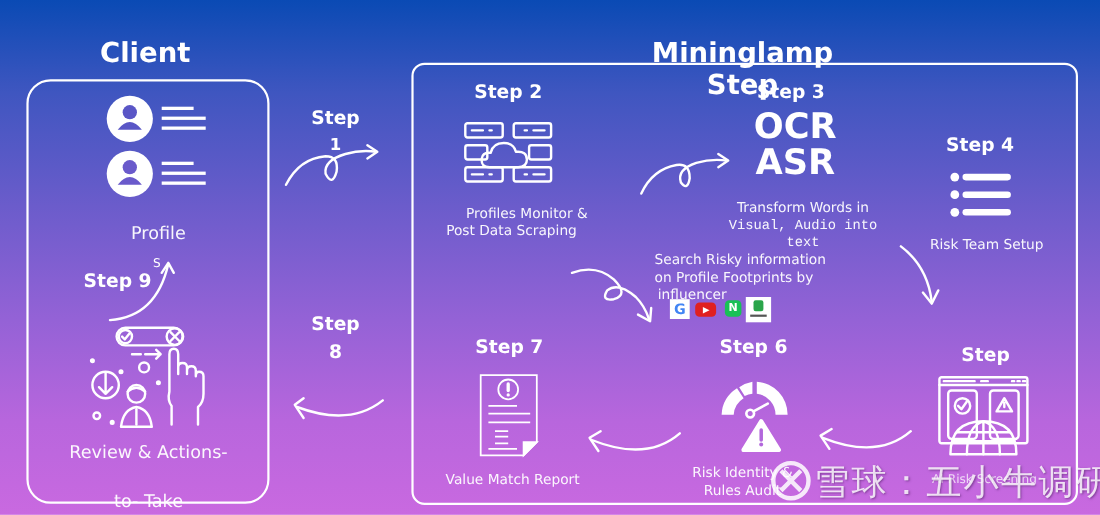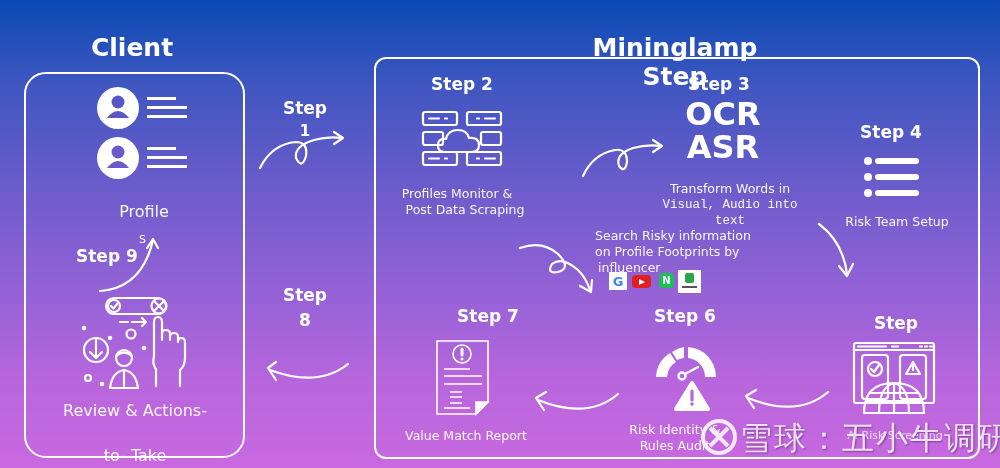--- a/index.html
+++ b/index.html
@@ -95,21 +95,21 @@
 <svg class="abs icon-white" style="left:421px; top:110px;" width="82" height="58" viewBox="0 0 82 58">
   <rect x="2" y="2" width="34" height="13" rx="2"></rect>
   <rect x="46" y="2" width="34" height="13" rx="2"></rect>
   <rect x="2" y="22" width="20" height="13" rx="2"></rect>
   <rect x="60" y="22" width="20" height="13" rx="2"></rect>
   <rect x="2" y="42" width="34" height="13" rx="2"></rect>
   <rect x="46" y="42" width="34" height="13" rx="2"></rect>
   <path d="M8 8.5 L18 8.5 M24 8.5 L26 8.5 M56 8.5 L58 8.5 M64 8.5 L74 8.5 M8 48.5 L18 48.5 M24 48.5 L26 48.5 M56 48.5 L58 48.5 M64 48.5 L74 48.5"></path>
   <path d="M24 42 Q16 42 17 34 Q18 28 25 29 Q27 20 37 20 Q46 20 48 28 Q58 27 58 35 Q58 42 50 42 Z" fill="#6a5ccb"></path>
 </svg>
-<div class="abs cap" style="left:382px; top:186px; width:150px;">Profiles Monitor &amp;</div>
+<div class="abs cap" style="left:404px; top:186px; width:150px;">Profiles Monitor &amp;</div>
 <div class="abs cap" style="left:390px; top:202px; width:150px;">Post Data Scraping</div>
 
 <svg class="abs icon-white" style="left:581px; top:138px;" width="84" height="40" viewBox="0 0 84 40">
   <path d="M2 38 Q12 16 34 12 Q46 10 46 24 Q44 36 38 28 Q34 16 52 10 Q66 6 80 8"></path>
   <path d="M72 2 L81 8 L72 14"></path>
 </svg>
 
 <div class="abs step" style="left:680px; top:74px; width:78px;">Step 3</div>
 <div class="abs big" style="left:680px; top:98px; width:86px;">OCR</div>
 <div class="abs big" style="left:680px; top:131px; width:86px;">ASR</div>
@@ -182,21 +182,21 @@
   <circle cx="40" cy="59" r="1.8" fill="#b267dc"></circle>
 </svg>
 <div class="abs cap" style="left:610px; top:422px; width:130px;">Risk Identity &amp;</div>
 <div class="abs cap" style="left:610px; top:438px; width:130px;">Rules Audit</div>
 
 <svg class="abs icon-white" style="left:530px; top:390px;" width="92" height="28" viewBox="0 0 92 28">
   <path d="M88 4 Q58 30 8 10"></path>
   <path d="M16 2 L6 8 L14 20"></path>
 </svg>
 
-<div class="abs step" style="left:428px; top:306px; width:70px;margin-left:25px;">Step 7</div>
+<div class="abs step" style="left:428px; top:306px; width:70px;">Step 7</div>
 <svg class="abs" style="left:436px; top:340px;" width="54" height="76" viewBox="0 0 54 76" fill="none" stroke="#fff" stroke-width="1.6">
   <path d="M1 1 L52 1 L52 62 L40 74 L1 74 Z"></path>
   <path d="M52 62 L40 62 L40 74 Z" fill="#fff"></path>
   <circle cx="26" cy="14" r="9"></circle>
   <path d="M26 9 L26 15" stroke-width="3" stroke-linecap="round"></path>
   <circle cx="26" cy="19" r="1.5" fill="#fff" stroke="none"></circle>
   <path d="M8 29 L34 29 M8 36 L46 36 M8 44 L46 44 M14 52 L26 52 M14 57 L26 57 M14 63 L26 63 M8 68 L34 68"></path>
 </svg>
 <div class="abs cap" style="left:392px; top:428px; width:148px;">Value Match Report</div>
 

